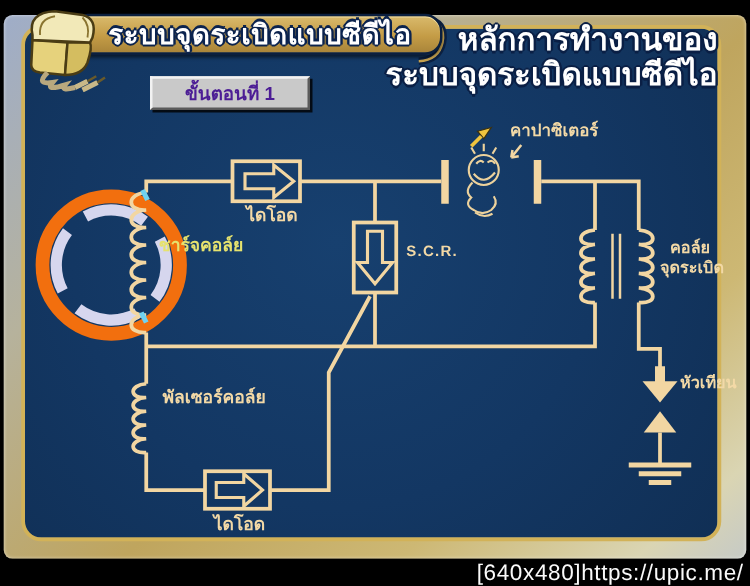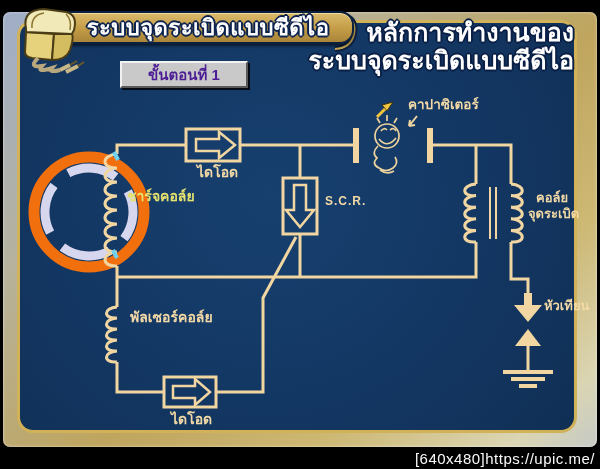--- a/index.html
+++ b/index.html
@@ -25,21 +25,21 @@
     text-align:right;color:#fff;font-weight:bold;font-size:25px;line-height:28px;
     text-shadow:-2px 0 #0a1f45,2px 0 #0a1f45,0 -2px #0a1f45,0 2px #0a1f45,
       -1px -1px #0a1f45,1px 1px #0a1f45,-1px 1px #0a1f45,1px -1px #0a1f45;}
   .step-btn{position:absolute;left:120px;top:61px;width:128px;height:27px;z-index:5;
     background:#c9c9c9;border:2px solid;border-color:#f2f2f2 #5a5a5a #5a5a5a #f2f2f2;
     box-shadow:2px 2px 0 rgba(0,0,0,.8);box-sizing:border-box;
     display:flex;align-items:center;justify-content:center;
     color:#4c1d95;font-size:15px;font-weight:bold;cursor:pointer;}
   .watermark-bar{position:absolute;left:0;top:447px;width:600px;height:22px;background:#000;z-index:7;
     display:flex;align-items:center;justify-content:flex-end;}
-  .watermark-text{color:#fafafa;font-size:15px;padding-right:5px;letter-spacing:.5px;}
+  .watermark-text{color:#fafafa;font-size:18px;padding-right:5px;letter-spacing:.5px;}
   text{font-weight:bold;}
 </style>
 </head>
 <body>
 
 <div class="stage">
   <div class="metal-frame"></div>
   <div class="panel"></div>
 
   <svg class="diagram-svg" viewBox="0 0 600 469" width="600" height="469">

